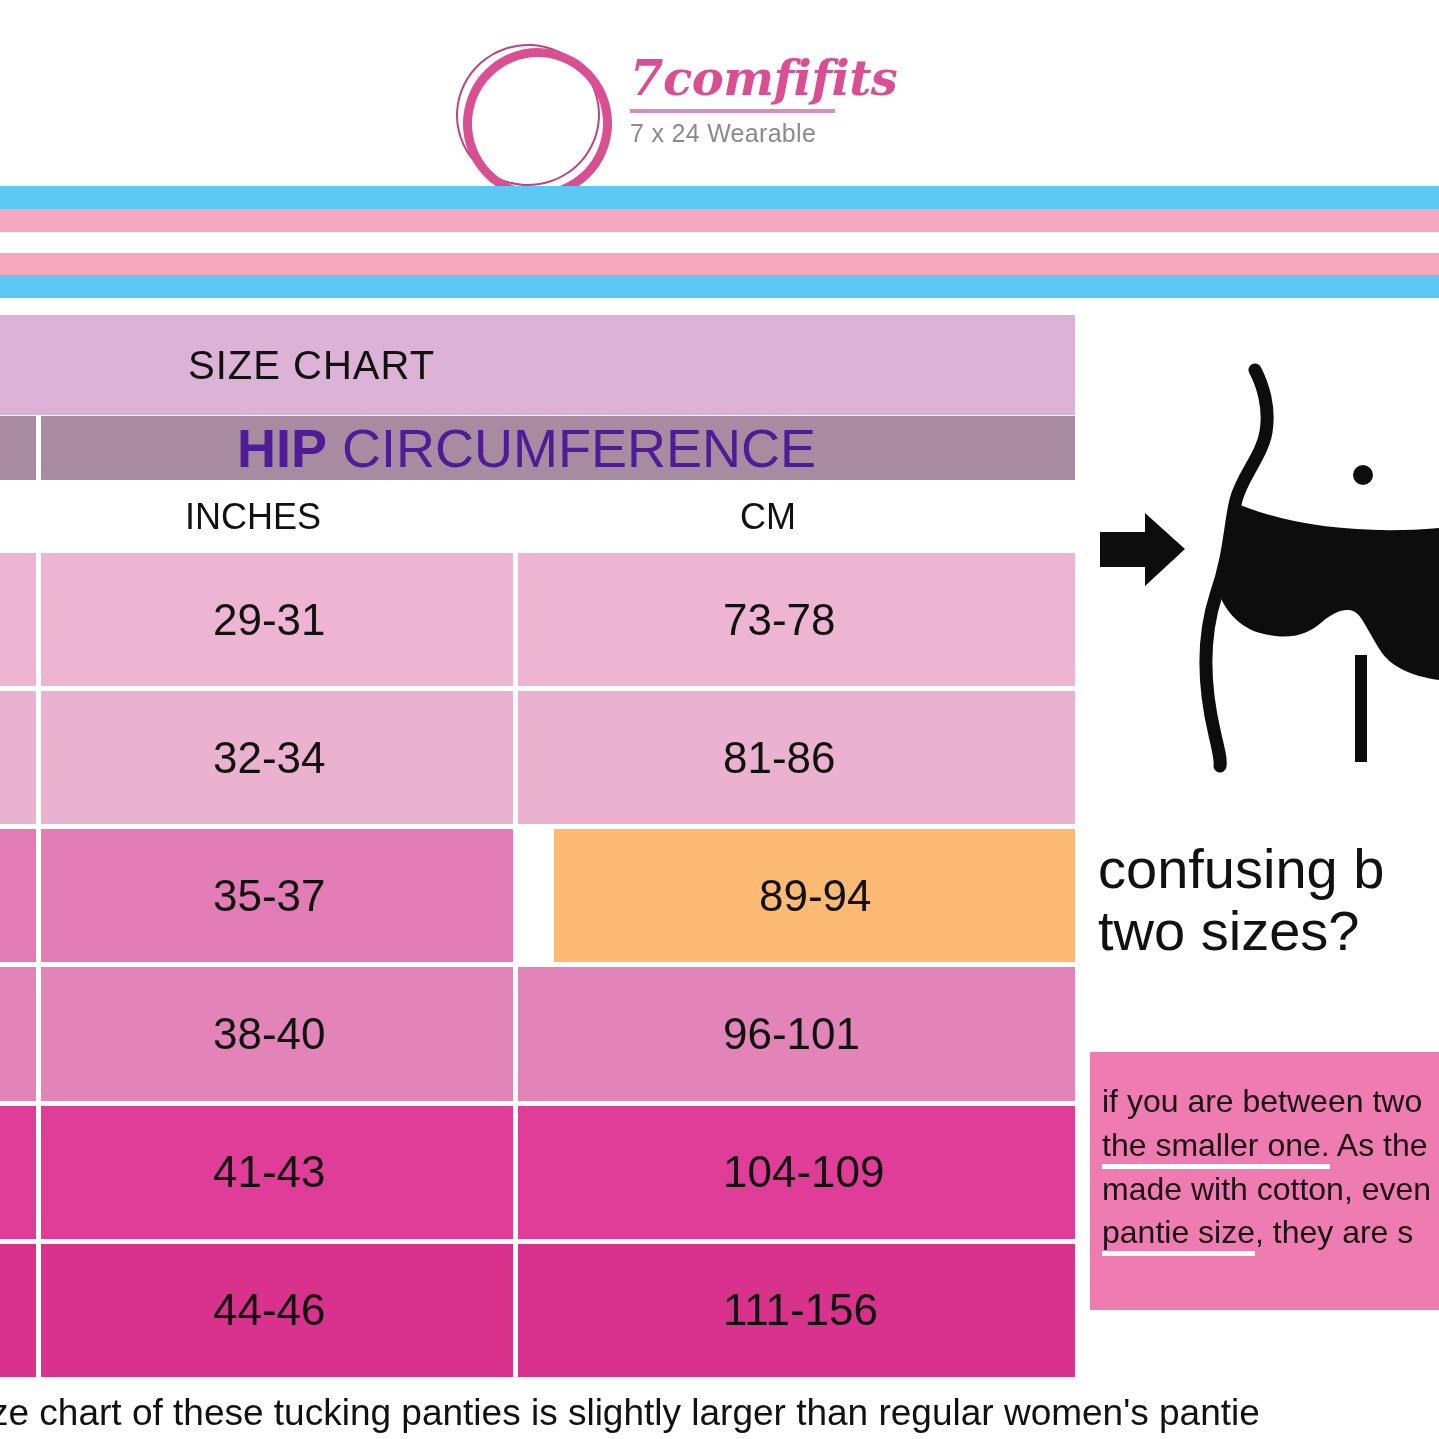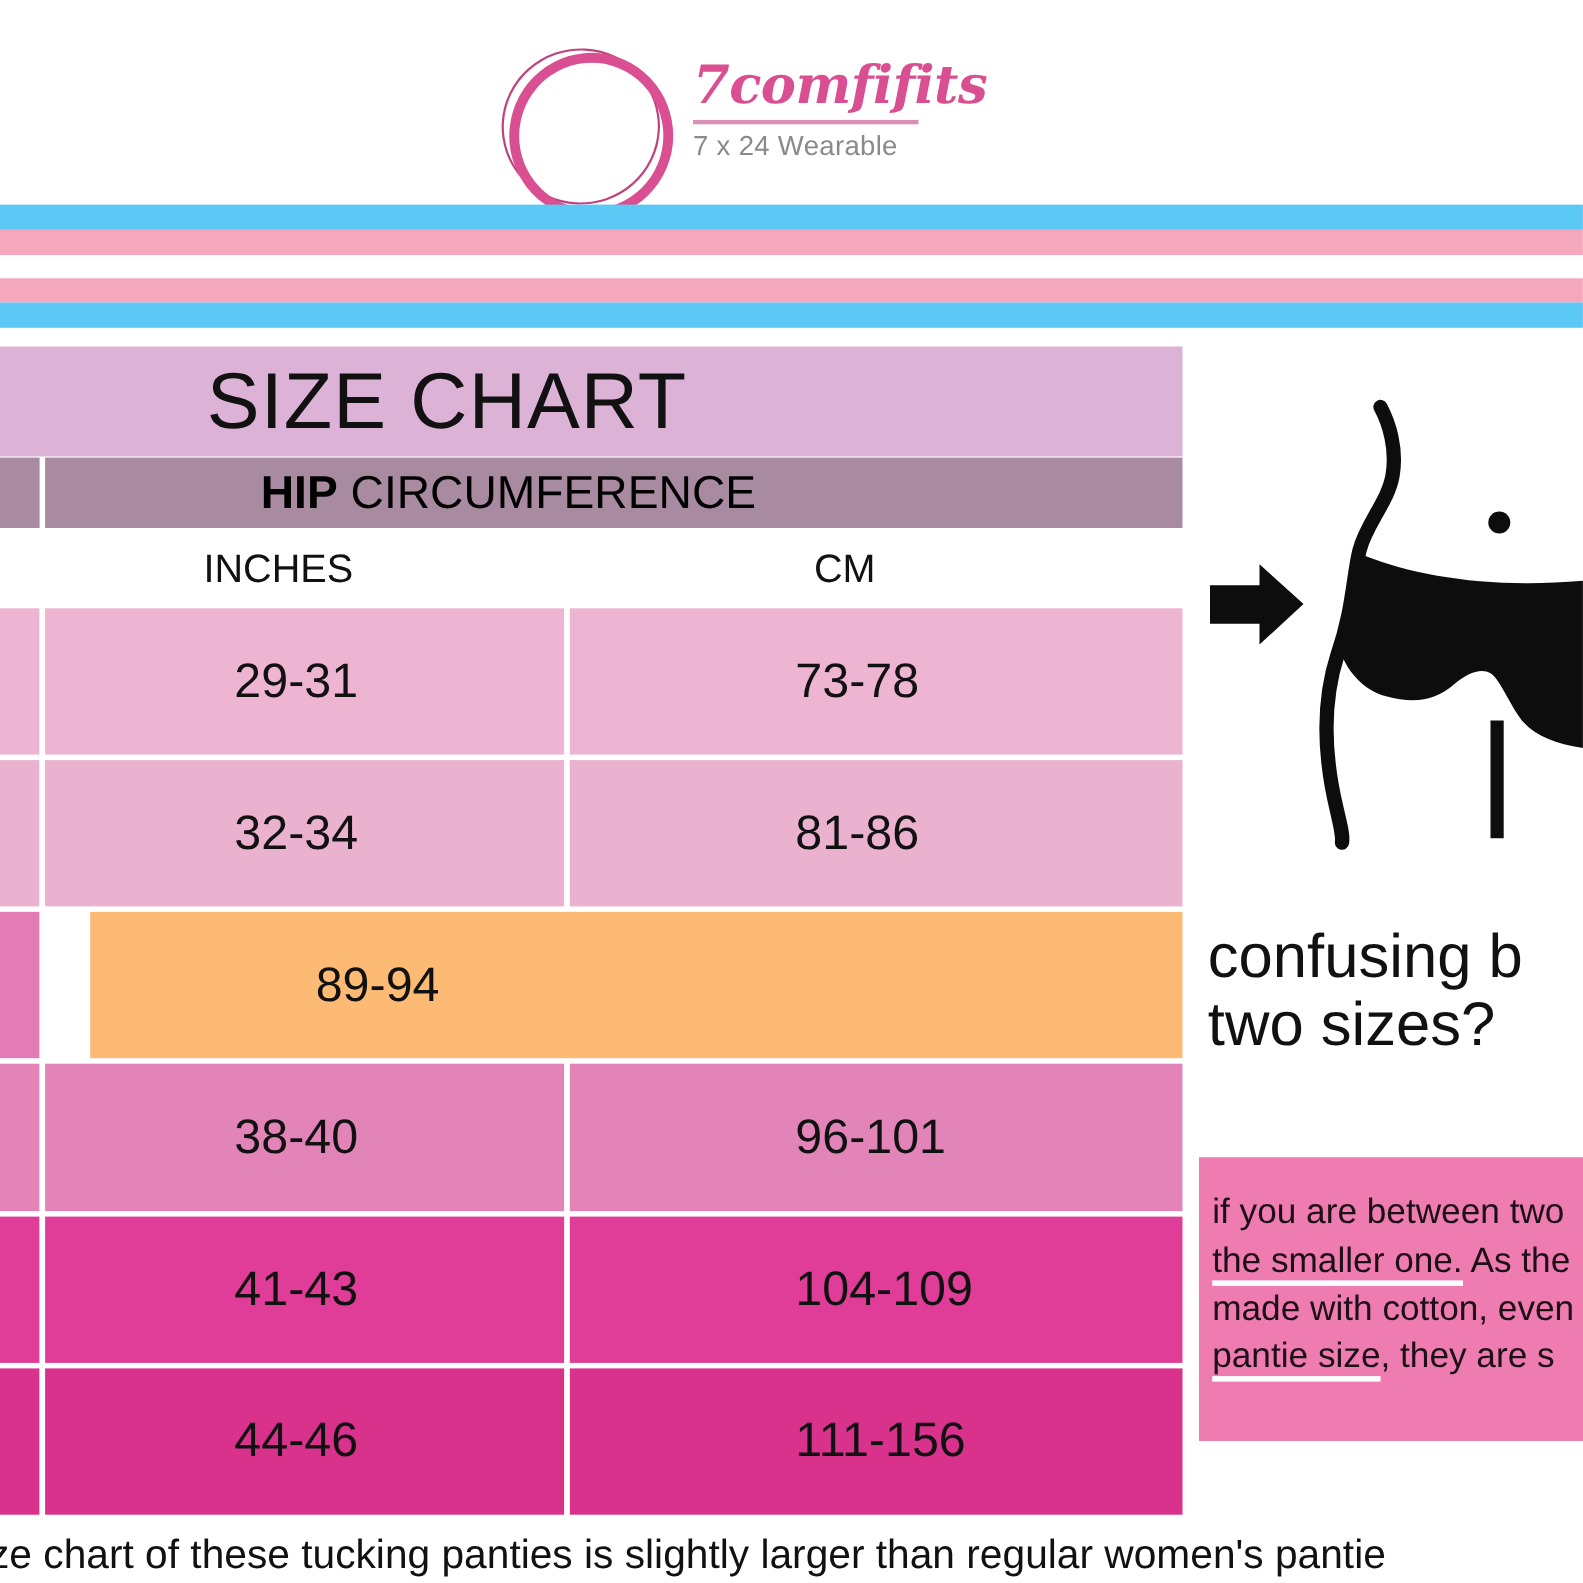--- a/index.html
+++ b/index.html
@@ -89,42 +89,42 @@
   
   #band-title {
     position: absolute;
     left: 0; top: 315px;
     width: 1075px; height: 100px;
   }
   #band-title-text {
     position: absolute;
     left: 188px; top: 50%;
     transform: translateY(-50%);
-    font-size: 72px;
+    font-size: 40px;
     font-weight: 400;
     color: #111111;
     letter-spacing: 1px;
     white-space: nowrap;
   }
   #band-sub-left {
     position: absolute;
     left: 0; top: 416px;
     width: 36px; height: 64px;
   }
   #band-sub-main {
     position: absolute;
     left: 41px; top: 416px;
     width: 1034px; height: 64px;
   }
   #band-sub-text {
     position: absolute;
     left: 196px; top: 50%;
     transform: translateY(-50%);
-    font-size: 42px;
-    color: #000000;
+    font-size: 54px;
+    color: #4c1d95;
     white-space: nowrap;
   }
   #band-sub-text .bold { font-weight: bold; }
 
   
   #col-header-row {
     position: absolute;
     left: 0; top: 482px;
     width: 1075px; height: 70px;
   }
@@ -289,20 +289,23 @@
         </div>
         <div class="cell cell-gap"></div>
         <div class="cell cell-cm" style="background: rgb(234, 178, 207);">
           <span class="cell-text">81-86</span>
         </div>
       </div>
       <div class="row-sep" style="background: rgb(255, 255, 255);"></div>
       <div class="table-row">
         <div class="cell cell-size" style="background: rgb(227, 124, 180);"></div>
         <div class="cell cell-gap"></div>
+        <div class="cell cell-inch" style="background: rgb(227, 124, 180);">
+          <span class="cell-text">35-37</span>
+        </div>
         <div class="cell cell-gap"></div>
         <div class="cell cell-cm" style="background: #fdba74; margin-left: 36px;">
           <span class="cell-text">89-94</span>
         </div>
       </div>
       <div class="row-sep" style="background: rgb(255, 255, 255);"></div>
       <div class="table-row">
         <div class="cell cell-size" style="background: rgb(226, 132, 184);"></div>
         <div class="cell cell-gap"></div>
         <div class="cell cell-inch" style="background: rgb(226, 132, 184);">

